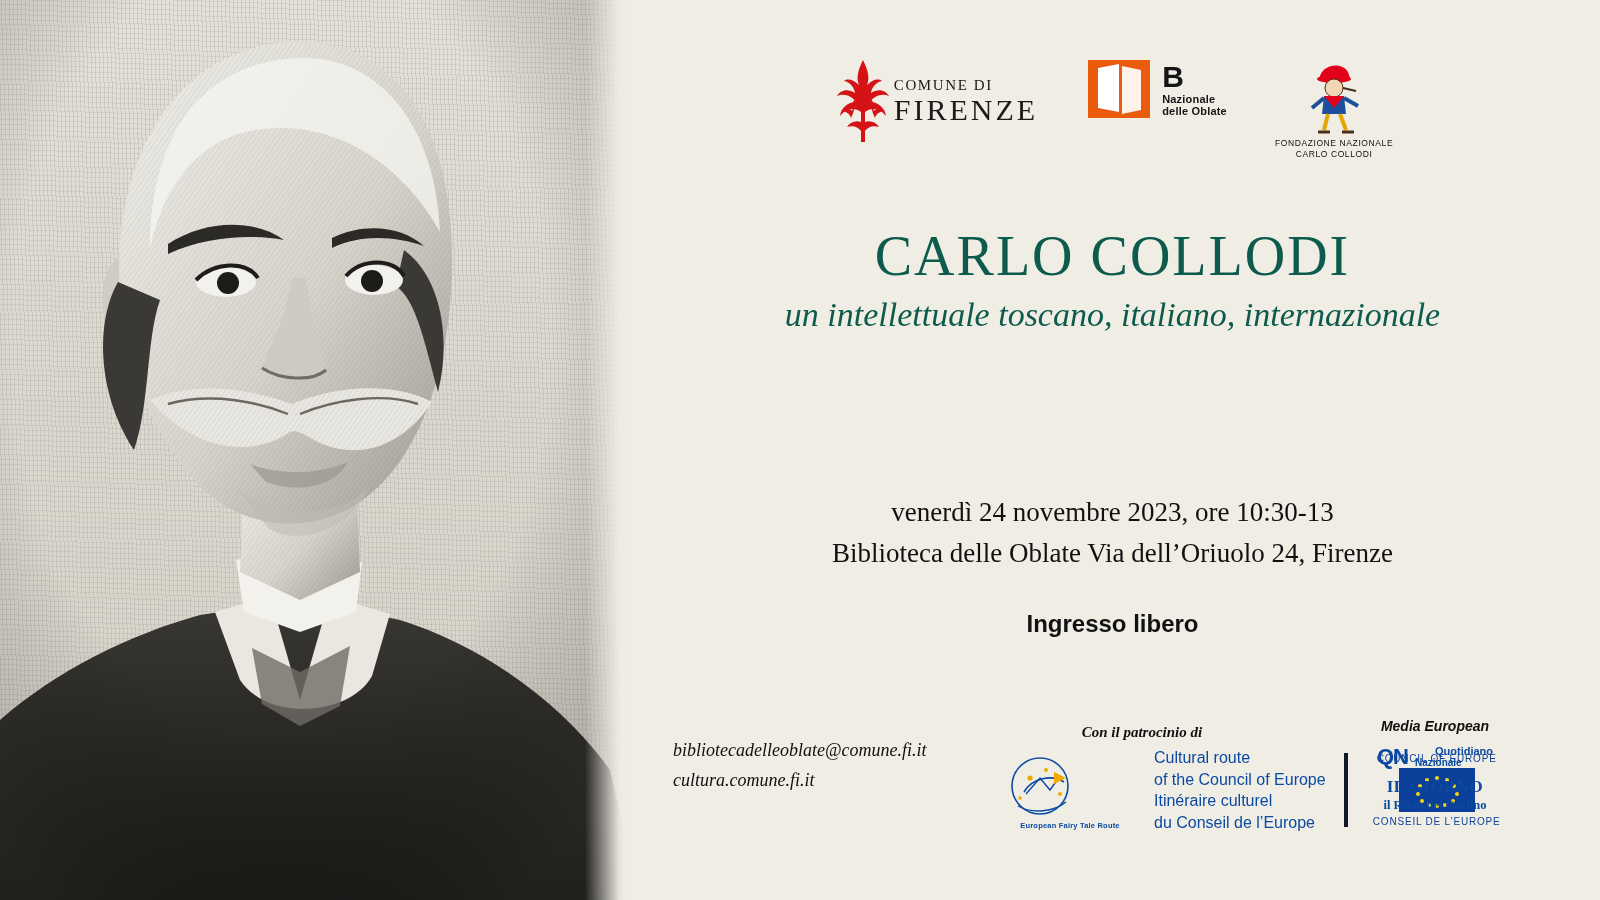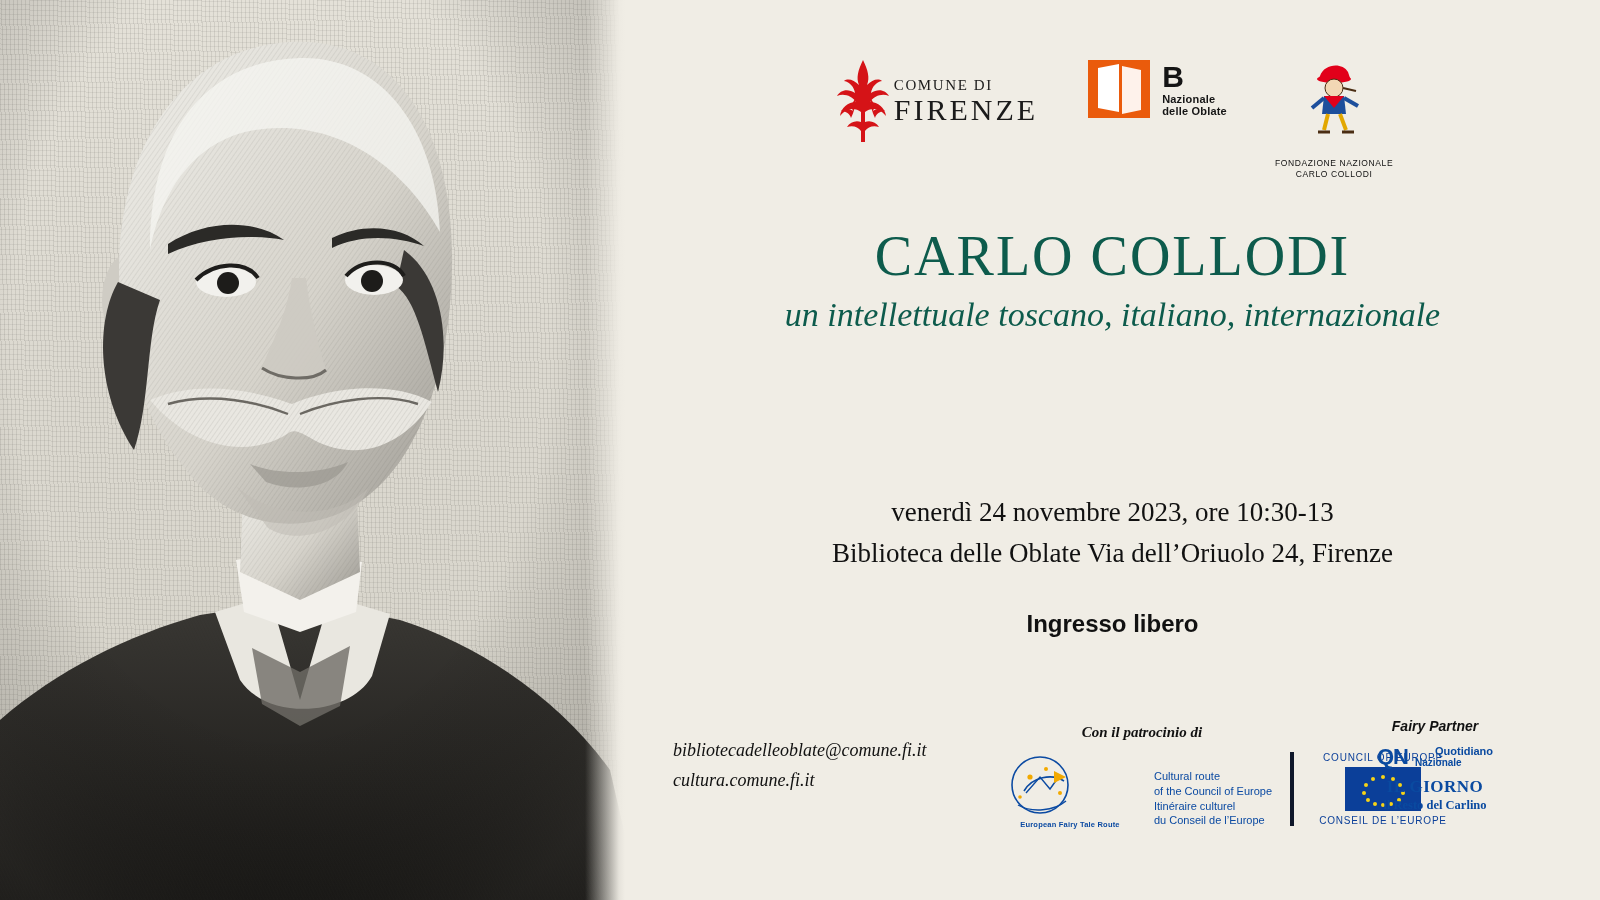--- a/index.html
+++ b/index.html
@@ -107,21 +107,21 @@
   .oblate-text .s1, .oblate-text .s2 {
     font-family: "Liberation Sans", sans-serif;
     font-weight: bold;
     font-size: 11px;
     color: #151515;
     display: block;
     letter-spacing: 0.2px;
   }
 
   
-  .logo-collodi { flex-direction: column; align-items: center; gap: 20px; }
+  .logo-collodi { flex-direction: column; align-items: center; }
   .collodi-mark { width: 72px; height: 78px; }
   .collodi-text {
     text-align: center;
     font-family: "Liberation Sans", sans-serif;
     font-size: 8.5px;
     letter-spacing: 0.6px;
     color: #111;
     line-height: 1.35;
     margin-top: 2px;
   }
@@ -243,25 +243,24 @@
     width: 180px;
     text-align: center;
     font-family: "Liberation Sans", sans-serif;
     font-size: 7.5px;
     font-weight: bold;
     color: #0b4aa2;
     letter-spacing: 0.2px;
   }
   .route-text {
     font-family: "Liberation Sans", sans-serif;
-    font-size: 11px;
+    font-size: 16px;
     line-height: 1.35;
     color: #0b4aa2;
     margin-left: -6px;
-    margin-top: 19px;
   }
   .coe {
     margin-left: 18px;
     border-left: 4px solid #0f172a;
     padding-left: 14px;
     width: 150px;
     text-align: center;
   }
   .coe-top, .coe-bottom {
     font-family: "Liberation Sans", sans-serif;
@@ -538,21 +537,21 @@
                   <circle cx="28" cy="12" r="2"></circle>
                 </g>
               </svg>
             </div>
             <div class="coe-bottom">CONSEIL DE L’EUROPE</div>
           </div>
         </div>
       </div>
 
       <div class="media">
-        <div class="media-label">Fairy Partner</div>
+        <div class="media-label">Media European</div>
         <div class="media-logos">
           <div class="qn-row">
             <div class="qn-mark">QN</div>
             <div class="qn-text">
               <span class="t1">Quotidiano</span>
               <span class="t2">Nazionale</span>
             </div>
           </div>
           <div class="giorno">IL GIORNO</div>
           <div class="carlino">il Resto del Carlino</div>

